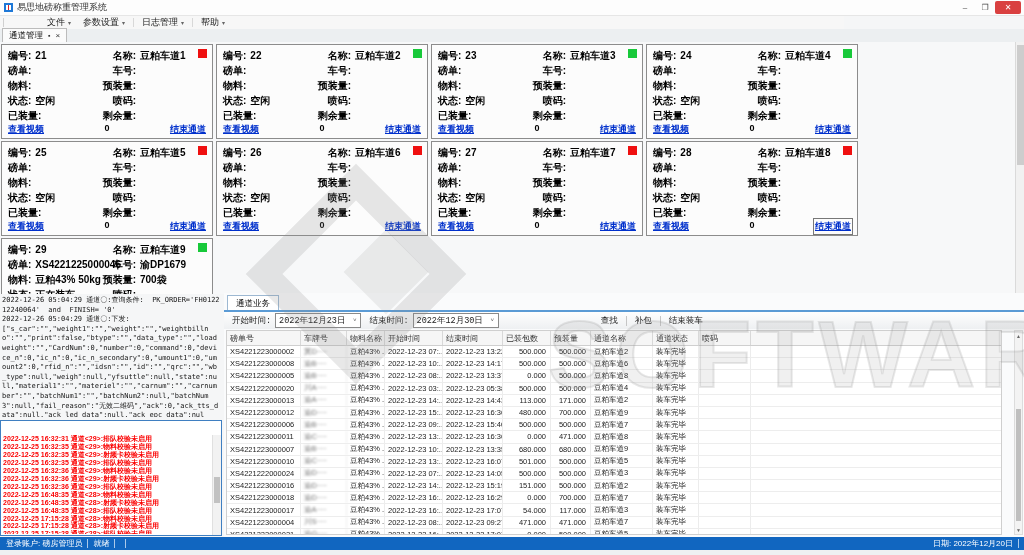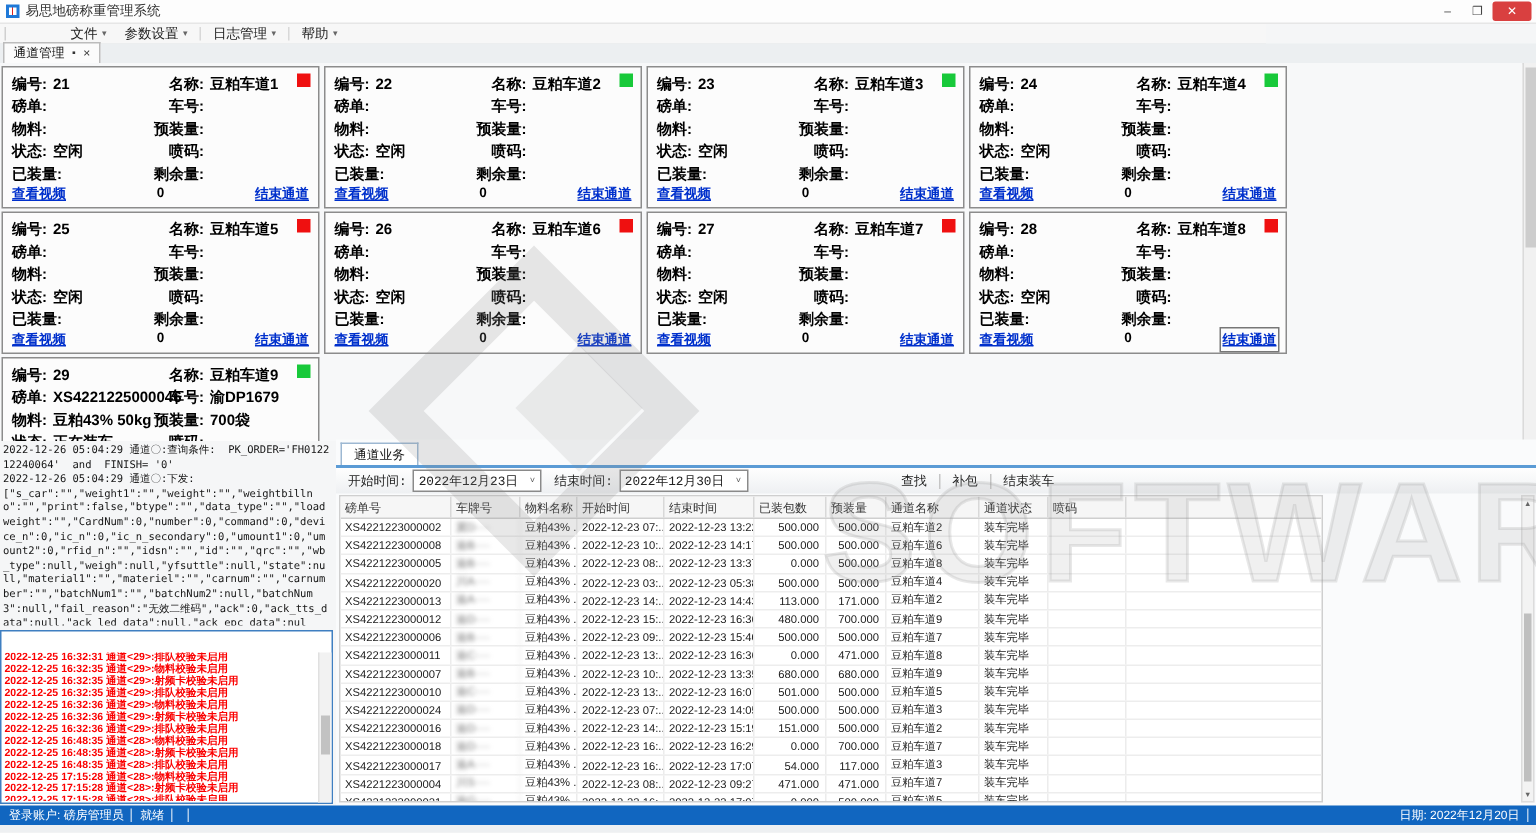--- a/index.html
+++ b/index.html
@@ -60,21 +60,21 @@
   .biz-tab{position:absolute;left:3px;top:2px;height:15px;background:#fff;border:1px solid #9db8d2;border-bottom:none;display:flex;align-items:center;padding:0 8px;font-size:8.5px;color:#111;}
   .biz-toolbar{position:absolute;left:0;top:17px;width:800px;height:17px;border-top:2px solid #5b9bd5;background:linear-gradient(#fefefe,#eef0f2);display:flex;align-items:center;font-size:8.5px;color:#222;font-family:Liberation Mono, monospace;}
   .tb-label{margin-left:8px;}
   .combo{height:13px;background:#fff;border:1px solid #8a8a8a;display:flex;align-items:center;font-size:8.5px;padding-left:3px;margin-left:4px;position:relative;}
   .combo .cval{white-space:nowrap;}
   .combo .carrow{width:11px;height:100%;display:flex;align-items:center;justify-content:center;font-size:6px;color:#555;margin-left:4px;}
   .tb-btns{display:flex;align-items:center;margin-left:96px;}
   .tb-btn{padding:0 6px;font-size:8.5px;color:#222;}
   .tb-sep{width:1px;height:10px;background:#c5c5c5;margin:0 2px;}
 
-  .biz-table{position:absolute;left:2px;top:37px;width:656px;height:205px;background:#fff;border:1px solid #cfcfcf;box-sizing:border-box;overflow:hidden;}
+  .biz-table{position:absolute;left:2px;top:37px;width:776px;height:205px;background:#fff;border:1px solid #cfcfcf;box-sizing:border-box;overflow:hidden;}
   .t-header{display:flex;height:14px;background:#f6f6f6;border-bottom:1px solid #cfcfcf;}
   .t-header .hcell{font-size:8px;color:#333;border-right:1px solid #d8d8d8;display:flex;align-items:center;padding-left:3px;box-sizing:border-box;overflow:hidden;white-space:nowrap;flex:0 0 auto;}
   .t-header .hfill{flex:1 1 auto;border-right:none;}
   .t-row{display:flex;height:11.2px;border-bottom:1px solid #ededed;}
   .t-cell{font-size:7.5px;color:#222;border-right:1px solid #ececec;display:flex;align-items:center;padding-left:3px;box-sizing:border-box;overflow:hidden;white-space:nowrap;flex:0 0 auto;}
   .t-cell.num{justify-content:flex-end;padding-right:4px;padding-left:0;}
   .t-cell.blur{filter:blur(1.3px);color:#777;}
   .t-fill{flex:1 1 auto;border-right:none;}
   .biz-scroll{position:absolute;right:1px;top:37px;width:9px;height:205px;background:#f3f3f3;border:1px solid #dcdcdc;box-sizing:border-box;}
   .biz-scroll .arr{position:absolute;left:0;right:0;height:9px;display:flex;align-items:center;justify-content:center;font-size:5px;color:#666;}

